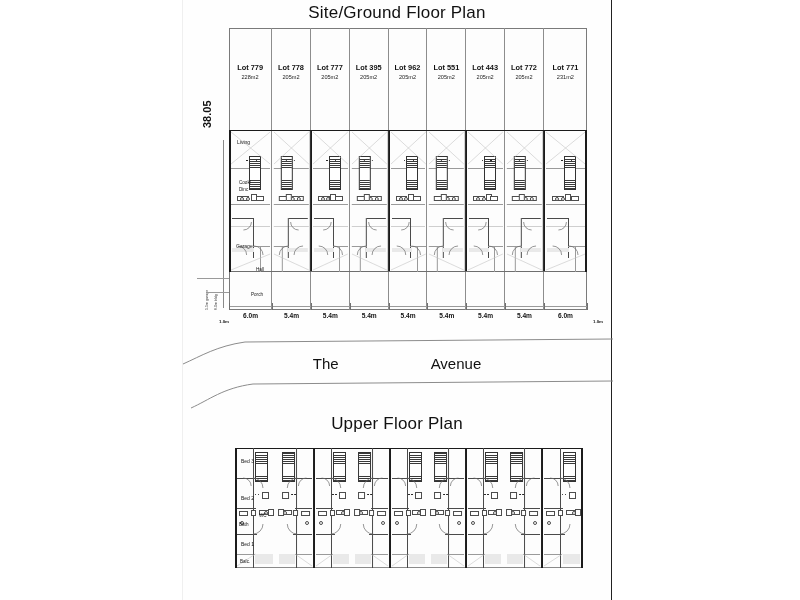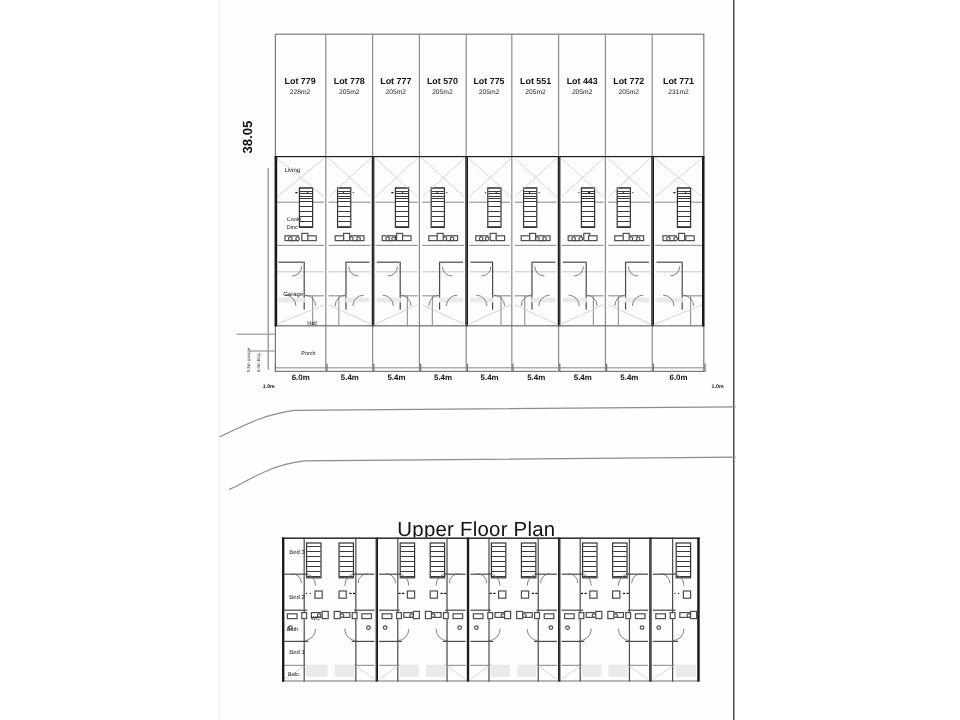--- a/index.html
+++ b/index.html
@@ -20,21 +20,21 @@
     border-right:1px solid #222;
     box-sizing:border-box;
   }
 
   
   .plan-title{
     position:absolute;width:100%;text-align:center;
     font-size:17px;letter-spacing:.2px;color:#111;
   }
   #title-ground{top:3px;}
-  #title-upper{top:432px;}
+  #title-upper{top:414px;}
 
   .road-label{
     position:absolute;top:355px;width:100%;
     text-align:center;font-size:15px;color:#111;
   }
   .road-label .w1{margin-right:92px;}
 
   
   .siteplan{
     position:absolute;left:46px;top:28px;width:358px;height:282px;
@@ -137,20 +137,21 @@
   .dot{position:absolute;width:1.4px;height:1.4px;background:#111;border-radius:50%;}
 
   svg{display:block;overflow:visible;}
 </style>
 </head>
 <body>
 
 <div id="root">
   <div class="sheet">
 
+    <div class="plan-title" id="title-ground">Site/Ground Floor Plan</div>
 
     <div class="vdim">38.05</div>
     <div class="vdim-line"></div>
 
     <div class="setback" style="left:22px;top:310px;">5.5m garage</div>
     <div class="setback" style="left:31px;top:310px;">6.0m bldg</div>
     <div class="hl" style="left:14px;top:278px;width:34px;"></div>
     <div class="hl" style="left:24px;top:292px;width:24px;"></div>
 
     <div class="siteplan">
@@ -170,27 +171,27 @@
             </div>
           </div>
           <div class="lot-col" style="left: 81.9518px; width: 38.8193px;">
             <div class="lot-txt">
               <span class="lot-name">Lot 777</span>
               <span class="lot-area">205m2</span>
             </div>
           </div>
           <div class="lot-col" style="left: 120.771px; width: 38.8193px;">
             <div class="lot-txt">
-              <span class="lot-name">Lot 570</span>
+              <span class="lot-name">Lot 395</span>
               <span class="lot-area">205m2</span>
             </div>
           </div>
           <div class="lot-col" style="left: 159.59px; width: 38.8193px;">
             <div class="lot-txt">
-              <span class="lot-name">Lot 775</span>
+              <span class="lot-name">Lot 962</span>
               <span class="lot-area">205m2</span>
             </div>
           </div>
           <div class="lot-col" style="left: 198.41px; width: 38.8193px;">
             <div class="lot-txt">
               <span class="lot-name">Lot 551</span>
               <span class="lot-area">205m2</span>
             </div>
           </div>
           <div class="lot-col" style="left: 237.229px; width: 38.8193px;">
@@ -543,20 +544,23 @@
         <div class="dsm" style="left: -16px; width: 22px;">1.0m</div>
         <div class="dsm" style="left: 358px; width: 22px;">1.0m</div>
       </div>
 
     <div class="roadzone">
       <svg width="430" height="80" viewBox="0 0 430 80" aria-hidden="true">
         <path d="M0 34 C 18 26, 34 16, 62 12 L 430 9" fill="none" stroke="#8c8c8c" stroke-width="1"></path>
         <path d="M8 78 C 26 70, 40 58, 70 54 L 430 51" fill="none" stroke="#8c8c8c" stroke-width="1"></path>
       </svg>
     </div>
+    <div class="road-label">
+      <span class="w1">The</span><span>Avenue</span>
+    </div>
 
     <div class="plan-title" id="title-upper">Upper Floor Plan</div>
 
     <div class="upperplan">
       <div class="upper-frame"></div>
       <div id="upper-units">
           <div style="position: absolute; left: 0px; top: 0px; width: 40.8583px; height: 120px;">
             <div style="position: absolute; inset: 0px;">
               <div class="wall" style="left: 0px; top: 0px; width: 1.2px; height: 120px;"></div>
               <div class="wall" style="left: 0px; top: 0px; width: 40.8583px; height: 1.2px;"></div>

